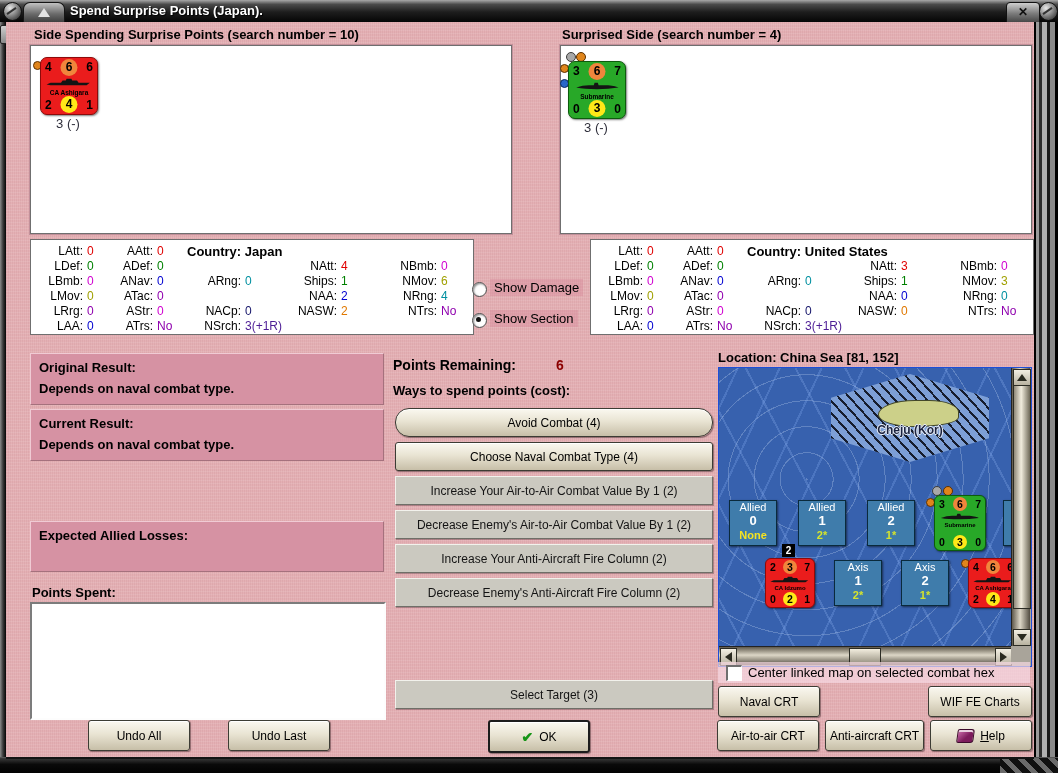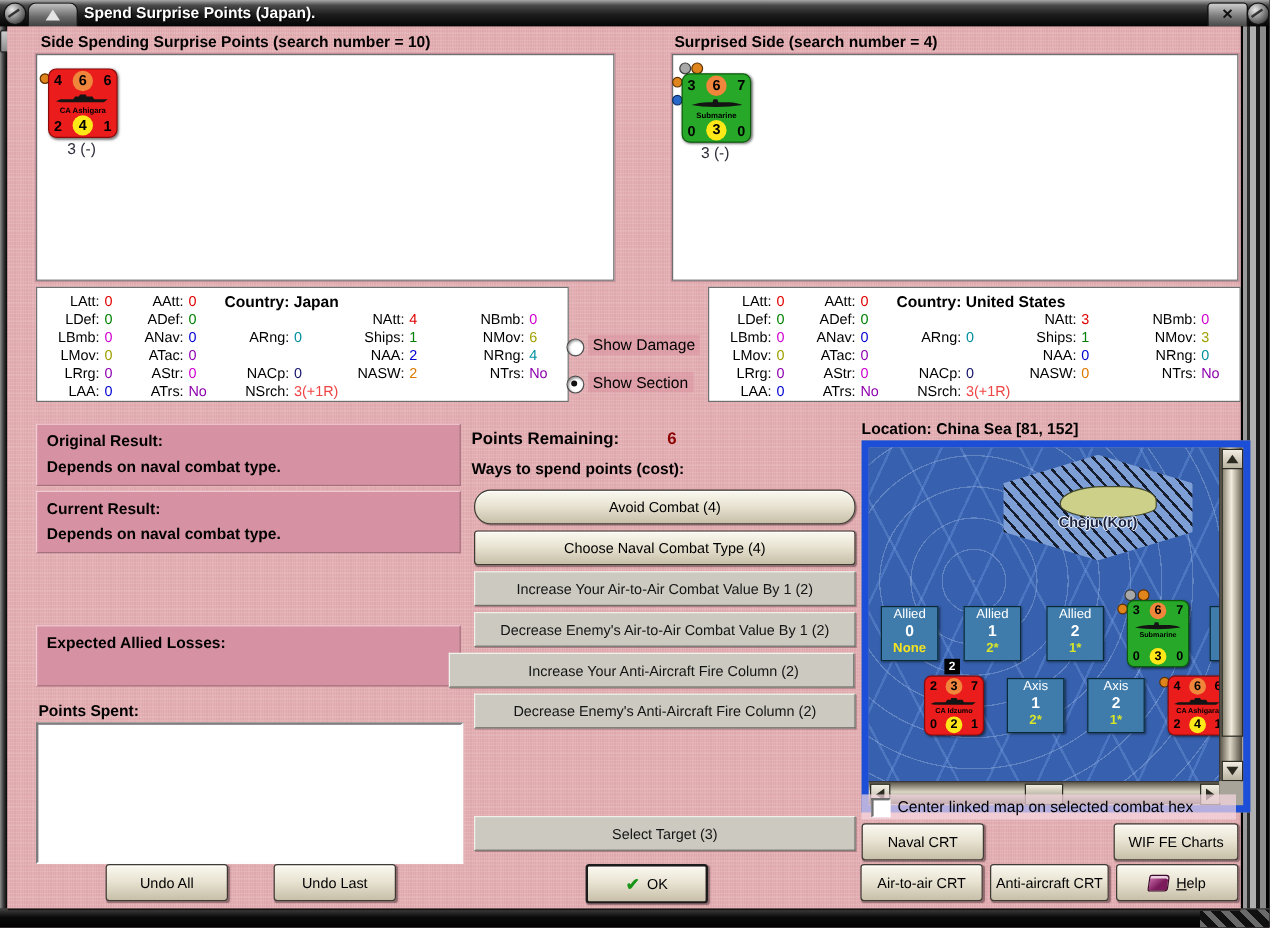--- a/index.html
+++ b/index.html
@@ -33,21 +33,21 @@
   .sv{margin-left:4px;}
   .c1{left:6px;}  .c1 .sl{width:46px;}
   .c2{left:74px;} .c2 .sl{width:48px;}
   .c3{left:156px;}.c3 .sl{width:54px;}
   .c4{left:250px;}.c4 .sl{width:56px;}
   .c5{left:350px;}.c5 .sl{width:56px;}
   .r1{top:4px;}.r2{top:19px;}.r3{top:34px;}.r4{top:49px;}.r5{top:64px;}.r6{top:79px;}
   .country{left:156px;top:4px;font-size:13px;font-weight:bold;white-space:nowrap;}
   .v-red{color:#e00000;}.v-green{color:#008000;}.v-mag{color:#d000d0;}.v-olive{color:#a0a000;}
   .v-pur{color:#8f00ae;}.v-blue{color:#0000d0;}.v-teal{color:#0090a0;}.v-navy{color:#15156a;}
-  .v-orange{color:#e07800;}.v-gray{color:#ef4444;}
+  .v-orange{color:#e07800;}.v-gray{color:#4c1d95;}
   
   .radio{width:13px;height:13px;border-radius:50%;background:#fff;border:1px solid #4d4d4d;box-shadow:inset 1px 1px 2px rgba(0,0,0,.45);}
   .radio.checked::after{content:"";position:absolute;left:3px;top:3px;width:5px;height:5px;border-radius:50%;background:#111;}
   .rlabel{font-size:13px;color:#000;background:rgba(214,134,152,.4);padding:1px 4px;white-space:nowrap;}
   .cbox{width:13px;height:13px;background:#fff;border-top:2px solid #6f6f6f;border-left:2px solid #6f6f6f;border-right:1px solid #fff;border-bottom:1px solid #fff;}
   .cbrow{background:rgba(246,216,226,.7);}
   .cblabel{font-size:13px;color:#000;white-space:nowrap;}
   
   .btn{display:flex;align-items:center;justify-content:center;font-size:12px;color:#000;cursor:default;white-space:nowrap;}
   .btn-skin{background:linear-gradient(#faf8f0,#e9e4d3 45%,#c7bfa8);border:1px solid #3c3c34;border-radius:3px;box-shadow:inset 0 1px 0 #fff,1px 1px 1px rgba(40,20,25,.45);}
@@ -68,21 +68,21 @@
   .cyellow{background:#ffe818;}
   .cname{position:absolute;left:0;right:0;top:31px;text-align:center;font-size:6.5px;font-weight:bold;color:#000;}
   .cship{position:absolute;left:4px;top:19px;}
   .ccap{font-size:13px;color:#30303c;text-align:center;}
   .mk{border-radius:50%;width:7px;height:7px;}
   .mksq{width:8px;height:8px;}
   .mk-orange{background:#e0851c;border:1px solid #5c3000;}
   .mk-gray{background:#a8a8a8;border:1px solid #3c3c3c;}
   .mk-blue{background:#2868c8;border:1px solid #0c2c60;}
   
-  .map{border:6px solid #1d4ed8;background:#a9a49a;}
+  .map{border:1px solid #1d4ed8;background:#a9a49a;}
   .sea{left:0;top:0;width:292px;height:278px;overflow:hidden;background-color:#3761ae;background-image:repeating-linear-gradient(115deg,transparent 0 16px,rgba(130,170,240,.28) 16px 18px,transparent 18px 38px),repeating-linear-gradient(62deg,transparent 0 21px,rgba(160,195,255,.22) 21px 23px,transparent 23px 44px),repeating-radial-gradient(circle at 30% 40%,rgba(220,235,255,.25) 0 1px,transparent 1px 26px);}
   .hex{left:112px;top:6px;width:158px;height:88px;clip-path:polygon(50% 0,100% 27%,100% 73%,50% 100%,0 73%,0 27%);background-color:#7d9fd6;background-image:repeating-linear-gradient(48deg,rgba(4,6,16,.85) 0 2px,transparent 2px 8px);}
   .island{position:absolute;left:30%;top:30%;width:50%;height:28%;background:#ccd089;border:1px solid #44482a;border-radius:50% 40% 60% 50%/60% 50% 40% 50%;}
   .hexlabel{left:112px;top:55px;width:158px;text-align:center;font-size:12px;font-weight:bold;color:#1b2340;text-shadow:-1px 0 #e8eef8,1px 0 #e8eef8,0 -1px #e8eef8,0 1px #e8eef8;}
   .mbox{width:46px;height:44px;background:#3f7cab;border:1px solid #0a2a3c;box-shadow:1px 1px 2px rgba(0,0,0,.55);text-align:center;color:#fff;}
   .mbt{font-size:11px;line-height:13px;}
   .mbn{font-size:13px;font-weight:bold;line-height:14px;}
   .mbs{font-size:11px;font-weight:bold;line-height:14px;color:#d6e42c;}
   .mbs.yel{color:#f5e320;}
   .mcounter{width:48px;height:48px;border-radius:6px;}
@@ -385,21 +385,21 @@
     </div>
   <div class="a btn btn-skin" style="left:395px;top:442px;width:316px;height:27px;">
       <span>Choose Naval Combat Type (4)</span>
     </div>
   <div class="a btn btn-dis" style="left:395px;top:476px;width:316px;height:27px;">
       <span>Increase Your Air-to-Air Combat Value By 1 (2)</span>
     </div>
   <div class="a btn btn-dis" style="left:395px;top:510px;width:316px;height:27px;">
       <span>Decrease Enemy's Air-to-Air Combat Value By 1 (2)</span>
     </div>
-  <div class="a btn btn-dis" style="left:374px;top:544px;width:316px;height:27px;padding-left:20px;">
+  <div class="a btn btn-dis" style="left:395px;top:544px;width:316px;height:27px;">
       <span>Increase Your Anti-Aircraft Fire Column (2)</span>
     </div>
   <div class="a btn btn-dis" style="left:395px;top:578px;width:316px;height:27px;">
       <span>Decrease Enemy's Anti-Aircraft Fire Column (2)</span>
     </div>
   <div class="a btn btn-dis" style="left:395px;top:680px;width:316px;height:27px;">
       <span>Select Target (3)</span>
     </div>
 
   <div class="a hdr" style="left:718px;top:350px;">Location: China Sea [81, 152]</div>

